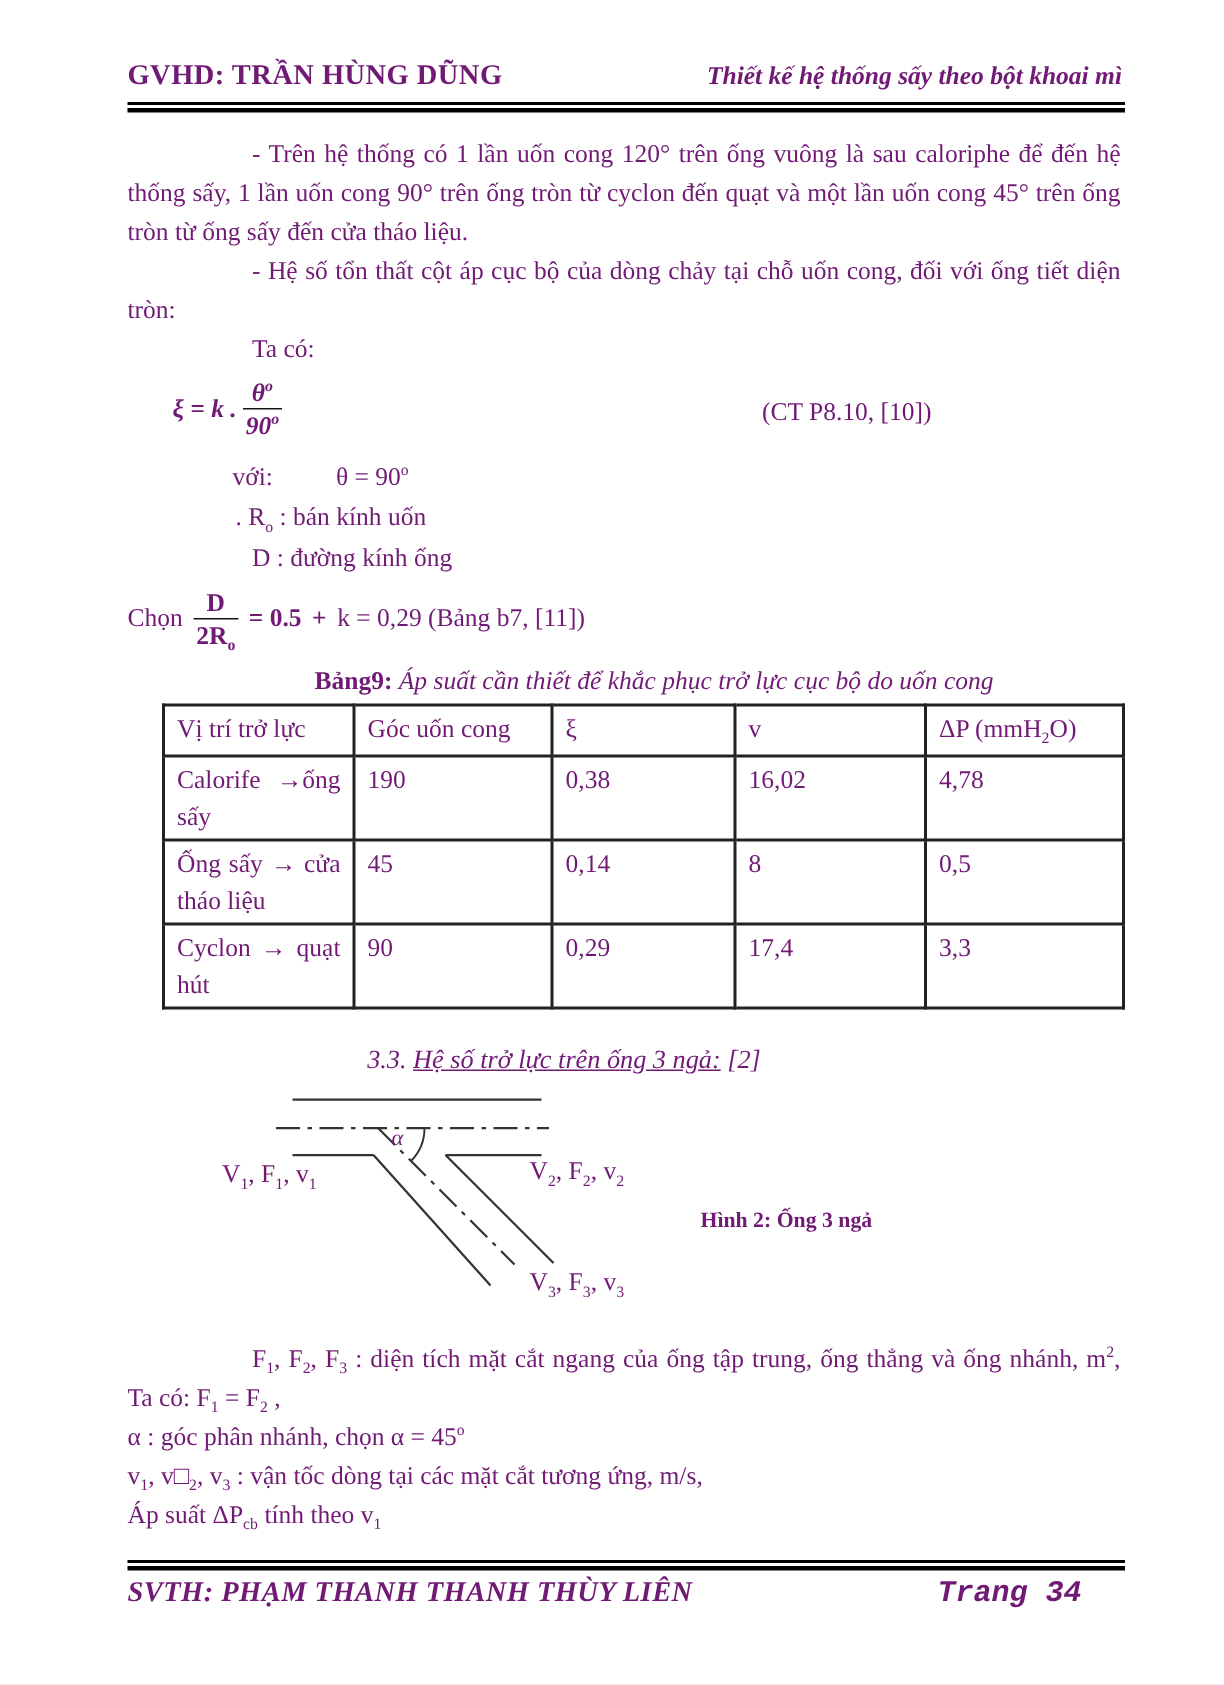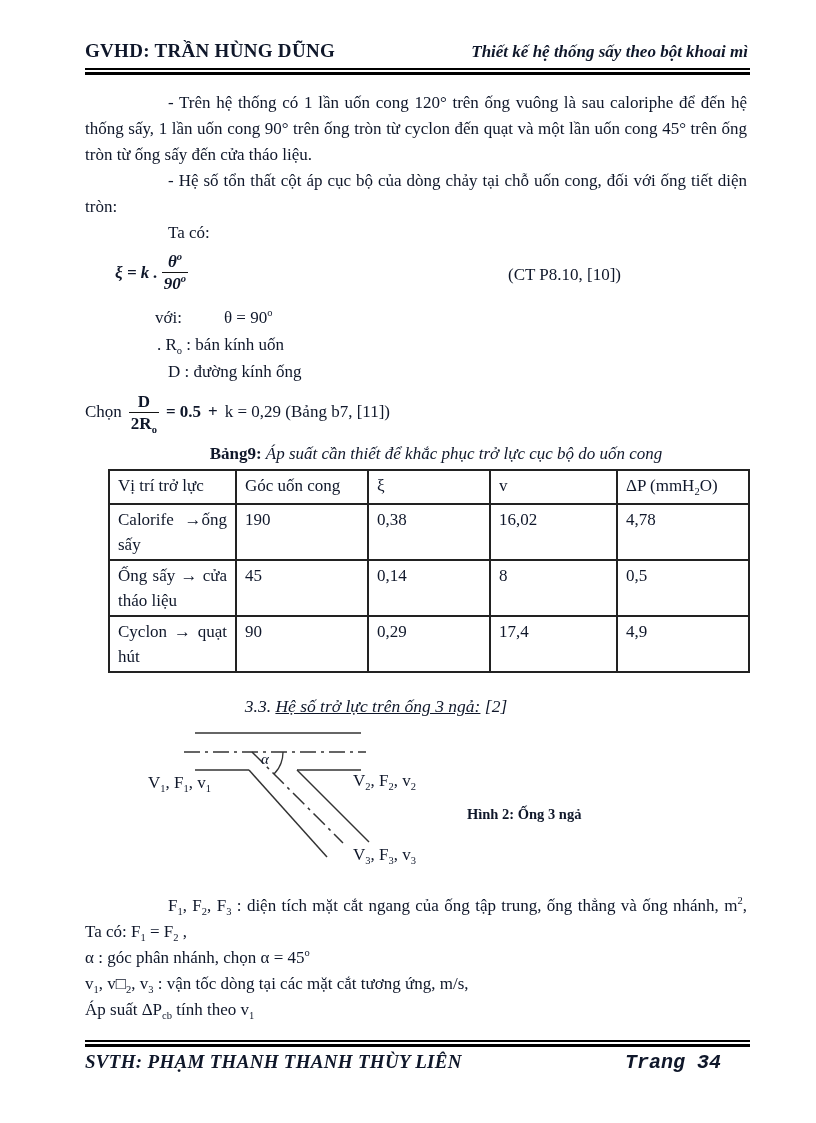--- a/index.html
+++ b/index.html
@@ -1,18 +1,18 @@
 <!DOCTYPE html>
 <html><head>
 <meta charset="utf-8">
 <style>
   html,body { margin:0; padding:0; background:#e8e8e8; }
   .page {
     position:relative; width:816px; height:1123px; margin:0 auto;
-    background:#ffffff; color:#0f172a;
+    background:#ffffff; color:#701a75;
     font-family:"Liberation Serif","DejaVu Serif","DejaVu Sans",serif;
     overflow:hidden;
   }
   
   .header { position:absolute; left:85px; right:68px; top:40px;
             display:flex; justify-content:space-between; align-items:baseline; }
   .h-left  { font-weight:bold; font-size:19px; letter-spacing:.3px; }
   .h-right { font-weight:bold; font-style:italic; font-size:17px; }
   .dbl-rule { position:absolute; left:85px; right:66px; height:2px;
               border-top:2px solid #000; border-bottom:3px solid #000; }
@@ -159,21 +159,21 @@
         <td>45</td>
         <td>0,14</td>
         <td>8</td>
         <td>0,5</td>
       </tr>
       <tr class="data">
         <td class="just">Cyclon → quạt hút</td>
         <td>90</td>
         <td>0,29</td>
         <td>17,4</td>
-        <td>4,9</td>
+        <td>3,3</td>
       </tr>
     </tbody>
       </table>
 
     <div class="sec-heading">
       <span>3.3. </span><span class="uline">Hệ số trở lực trên ống 3 ngả:</span><span> [2]</span>
     </div>
 
     <div class="diagram">
       <svg width="660" height="172" viewBox="0 0 660 172">

